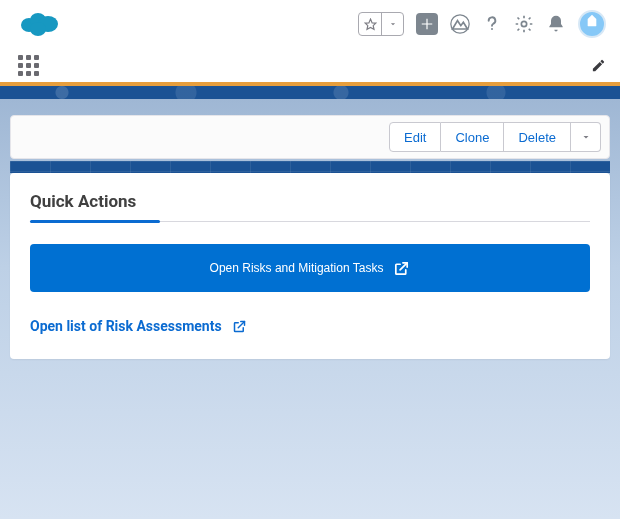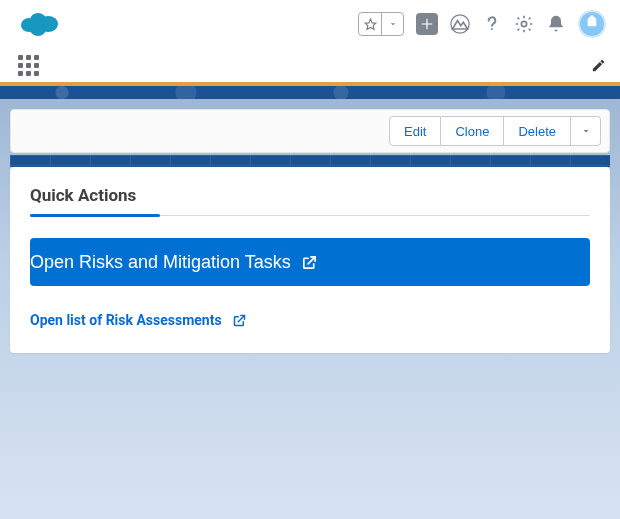--- a/index.html
+++ b/index.html
@@ -91,21 +91,21 @@
     background-image:
       radial-gradient(circle at 10% 50%, rgba(255,255,255,0.15) 6px, transparent 7px),
       radial-gradient(circle at 30% 50%, rgba(255,255,255,0.1) 10px, transparent 11px),
       radial-gradient(circle at 55% 50%, rgba(255,255,255,0.12) 7px, transparent 8px),
       radial-gradient(circle at 80% 50%, rgba(255,255,255,0.1) 9px, transparent 10px);
   }
 
   .content-area {
     background: linear-gradient(180deg, #9fb7d4 0%, #bdd0e6 40%, #d7e3f2 100%);
     height: calc(519px - 48px - 34px - 4px - 13px);
-    padding: 10px 10px;
+    padding: 16px 10px;
     position: relative;
   }
 
   .actionbar-card {
     background: #fbfbfb;
     border: 1px solid #e5e5ea;
     border-radius: 4px;
     height: 44px;
     display: flex;
     align-items: center;
@@ -177,25 +177,25 @@
     background: #0b6bd1;
     border-radius: 2px;
   }
   .primary-btn {
     width: 100%;
     background: #0070d2;
     color: #fff;
     border: none;
     height: 48px;
     border-radius: 4px;
-    font-size: 18px;
+    font-size: 12px;
     font-weight: 500;
     display: flex;
     align-items: center;
-    justify-content: flex-start;
+    justify-content: center;
     gap: 10px;
     cursor: pointer;
     margin-bottom: 24px;
   }
   .link-row {
     display: inline-flex;
     align-items: center;
     gap: 10px;
     color: #0b6bd1;
     font-size: 14px;

